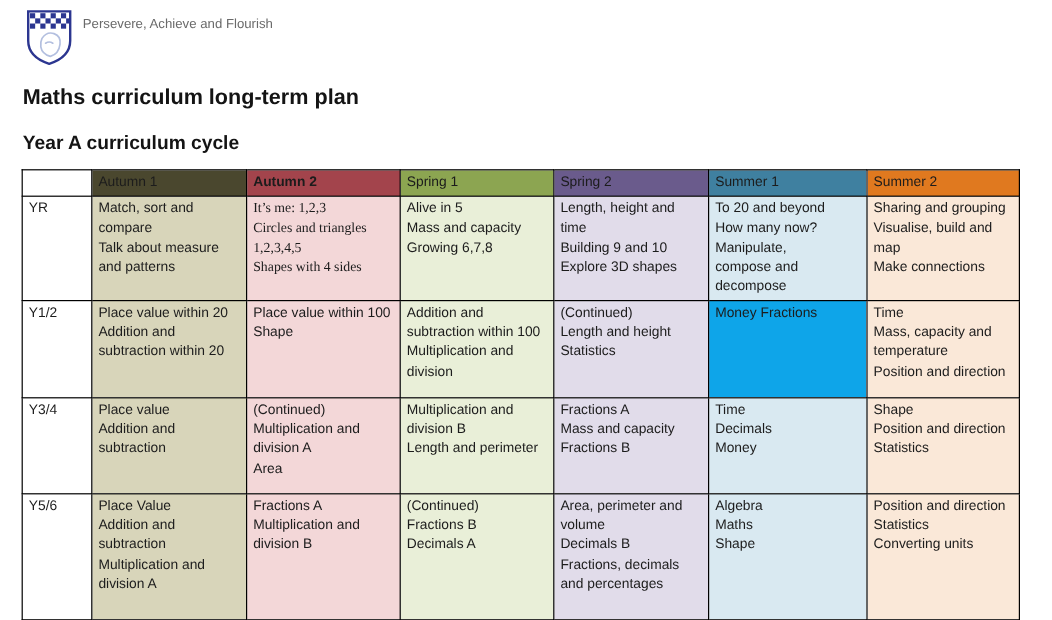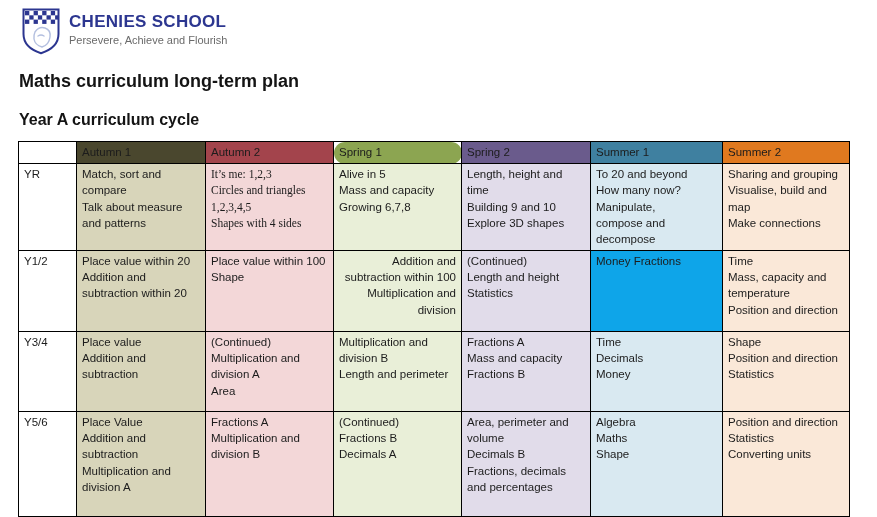--- a/index.html
+++ b/index.html
@@ -63,21 +63,20 @@
             <rect x="33.1" y="7.3" width="3.4" height="4.3"></rect>
           <rect x="3" y="11.6" width="4.3" height="4.3"></rect>
             <rect x="11.6" y="11.6" width="4.3" height="4.3"></rect>
           <rect x="20.2" y="11.6" width="4.3" height="4.3"></rect>
             <rect x="28.8" y="11.6" width="4.3" height="4.3"></rect>
         </g>
         <path d="M13 24 q4 -6 10 -4 q6 2 5 9 q-1 8 -8 10 q-7 -2 -8 -8 q-0.5 -4 1 -7 m3 4 q3 -2 6 0" fill="none" stroke="#b3bfdf" stroke-width="1.4" stroke-linecap="round"></path>
       </svg>
     </span>
     <div class="brand-text">
-      <div class="school-name">CHENIES SCHOOL</div>
       <div class="motto">Persevere, Achieve and Flourish</div>
     </div>
   </header>
 
   <h1 class="title">Maths curriculum long-term plan</h1>
   <h2 class="subtitle">Year A curriculum cycle</h2>
 
   <table class="plan">
     <colgroup>
       <col style="width:58px">
@@ -85,22 +84,22 @@
         <col style="width:128px">
         <col style="width:128px">
       <col style="width:129px">
         <col style="width:132px">
         <col style="width:127px">
     </colgroup>
     <thead>
       <tr class="hdr">
         <th class="corner"></th>
         <th class="th-term" style="background: rgb(74, 71, 46);">Autumn 1</th>
-        <th class="th-term" style="background: rgb(163, 68, 76);">Autumn 2</th>
-        <th class="th-term" style="background: rgb(140, 165, 81); border-radius: 11px;">Spring 1</th>
+        <th class="th-term" style="background: rgb(163, 68, 76); font-weight: bold;">Autumn 2</th>
+        <th class="th-term" style="background: rgb(140, 165, 81);">Spring 1</th>
         <th class="th-term" style="background: rgb(106, 91, 140);">Spring 2</th>
         <th class="th-term" style="background: rgb(63, 128, 160);">Summer 1</th>
         <th class="th-term" style="background: rgb(224, 121, 31);">Summer 2</th>
       </tr>
     </thead>
     <tbody>
       <tr class="r0">
         <td class="year">YR</td>
         <td class="cell" style="background: rgb(216, 213, 186);">Match, sort and compare
 Talk about measure and patterns</td>
@@ -121,21 +120,21 @@
         <td class="cell" style="background: rgb(250, 232, 216);">Sharing and grouping
 Visualise, build and map
 Make connections</td>
       </tr>
       <tr class="r1">
         <td class="year">Y1/2</td>
         <td class="cell" style="background: rgb(216, 213, 186);">Place value within 20
 Addition and subtraction within 20</td>
         <td class="cell" style="background: rgb(243, 215, 216);">Place value within 100
 Shape</td>
-        <td class="cell" style="background: rgb(233, 239, 216); text-align: right;">Addition and subtraction within 100
+        <td class="cell" style="background: rgb(233, 239, 216);">Addition and subtraction within 100
 Multiplication and division</td>
         <td class="cell" style="background: rgb(225, 220, 234);">(Continued)
 Length and height
 Statistics</td>
         <td class="cell" style="background: #0ea5e9;">Money Fractions</td>
         <td class="cell" style="background: rgb(250, 232, 216);">Time
 Mass, capacity and temperature
 Position and direction</td>
       </tr>
       <tr class="r2">

